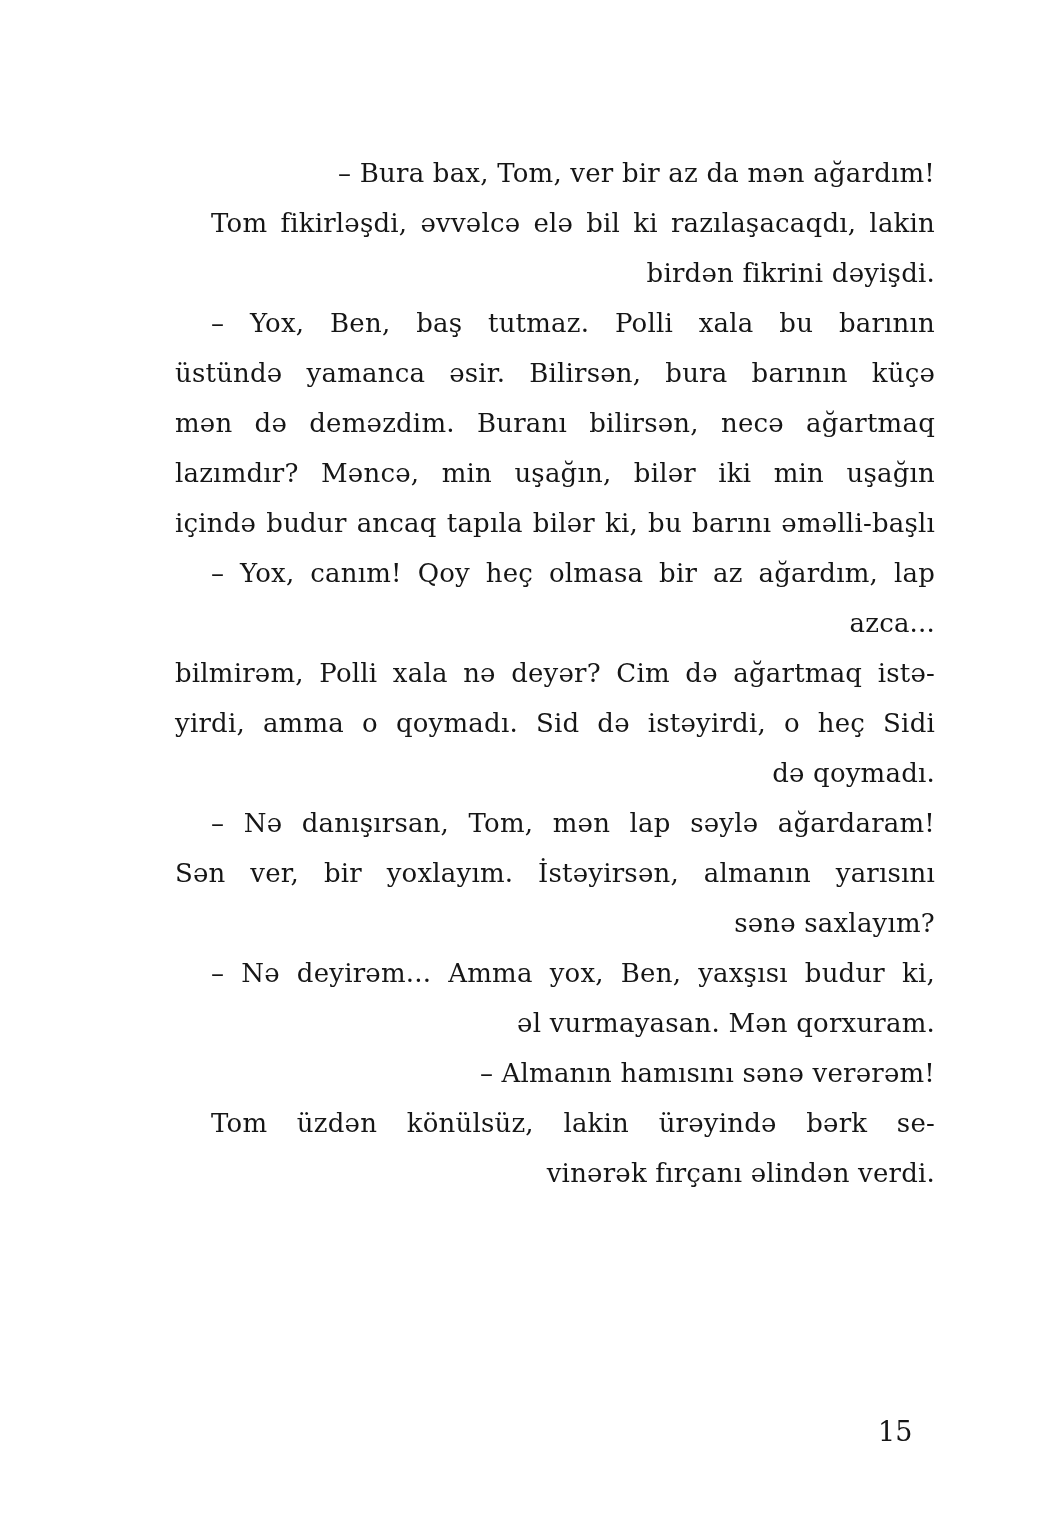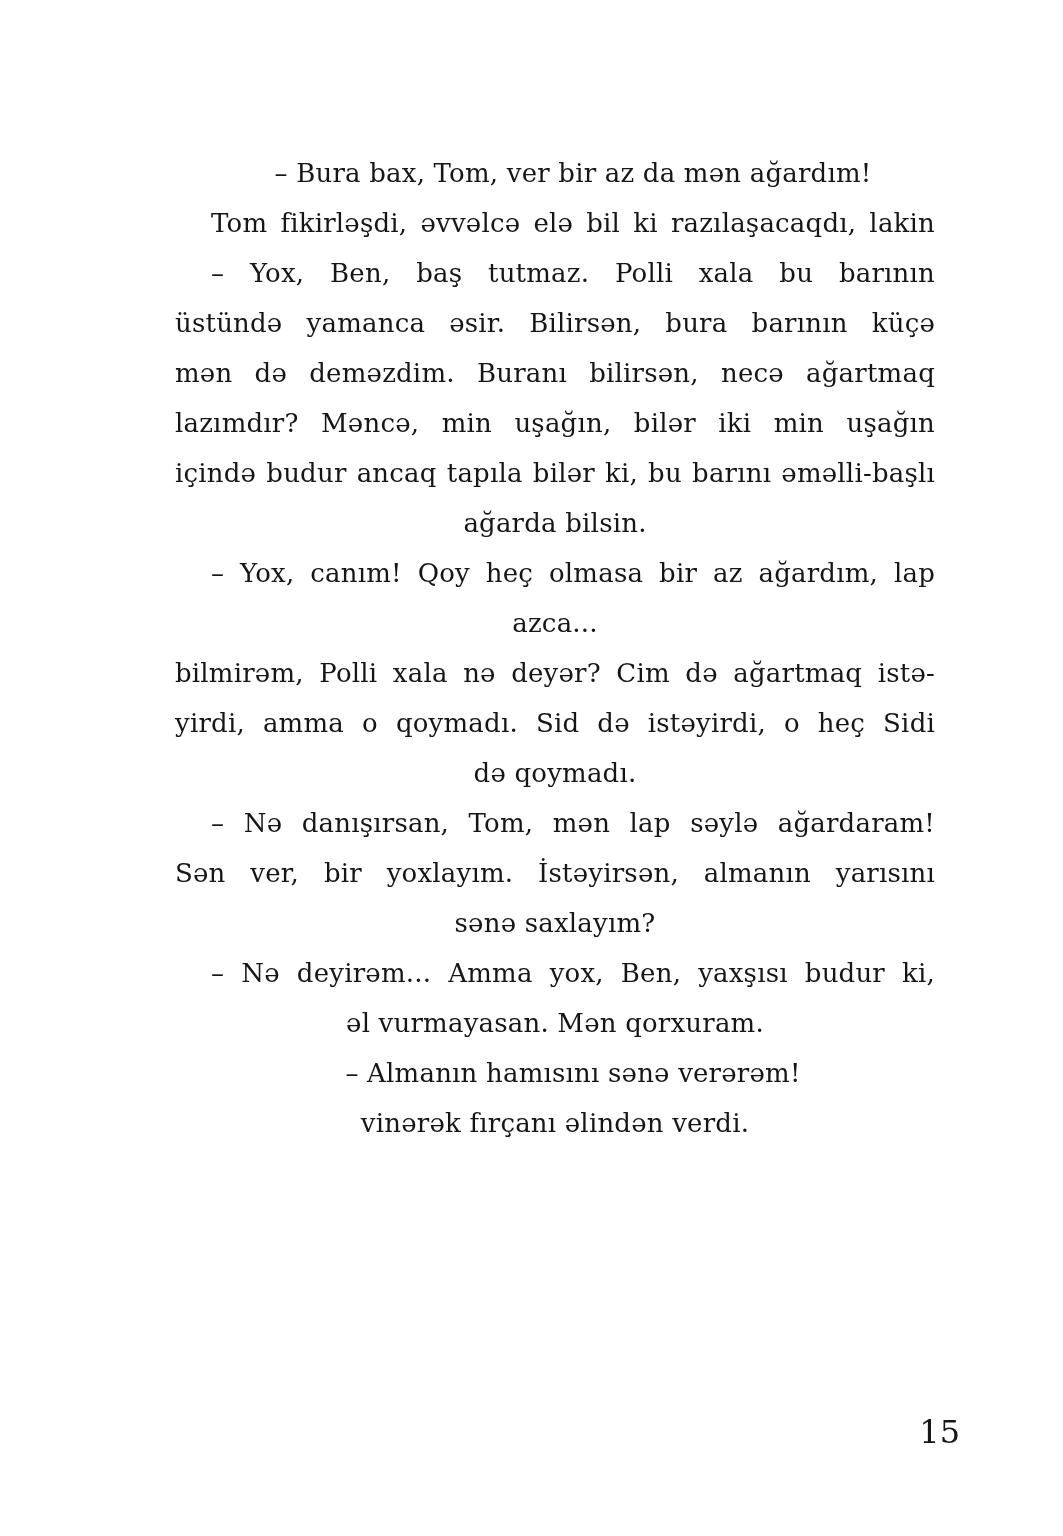--- a/index.html
+++ b/index.html
@@ -25,61 +25,62 @@
     top: 148px;
     width: 760px;
   }
   .line {
     height: 50px;
     line-height: 50px;
     font-size: 26px;
     letter-spacing: 0.2px;
     white-space: normal;
     overflow: visible;
-    text-align: center;
+    text-align: right;
   }
   .line.indent {
     text-indent: 36px;
   }
   .line.justify {
     text-align: justify;
     text-align-last: justify;
     -moz-text-align-last: justify;
   }
   .page-number {
     position: absolute;
-    left: 900px;
+    left: 878px;
     top: 1412px;
     width: 60px;
-    font-size: 32px;
+    font-size: 27px;
     line-height: 40px;
-    text-align: right;
+    text-align: left;
     color: var(--text-color);
   }
 </style>
 </head>
 <body>
 
 <div class="page">
   <div class="text-block" id="text-block">
       <div class="line indent">– Bura bax, Tom, ver bir az da mən ağardım!</div>
       <div class="line indent justify">Tom fikirləşdi, əvvəlcə elə bil ki razılaşacaqdı, lakin</div>
+      <div class="line">birdən fikrini dəyişdi.</div>
       <div class="line indent justify">– Yox, Ben, baş tutmaz. Polli xala bu barının</div>
       <div class="line justify">üstündə yamanca əsir. Bilirsən, bura barının küçə</div>
       <div class="line justify">mən də deməzdim. Buranı bilirsən, necə ağartmaq</div>
       <div class="line justify">lazımdır? Məncə, min uşağın, bilər iki min uşağın</div>
       <div class="line justify">içində budur ancaq tapıla bilər ki, bu barını əməlli-başlı</div>
-      <div class="line">ağarda bilsin.</div>
       <div class="line indent justify">– Yox, canım! Qoy heç olmasa bir az ağardım, lap</div>
       <div class="line">azca...</div>
       <div class="line justify">bilmirəm, Polli xala nə deyər? Cim də ağartmaq istə-</div>
       <div class="line justify">yirdi, amma o qoymadı. Sid də istəyirdi, o heç Sidi</div>
       <div class="line">də qoymadı.</div>
       <div class="line indent justify">– Nə danışırsan, Tom, mən lap səylə ağardaram!</div>
       <div class="line justify">Sən ver, bir yoxlayım. İstəyirsən, almanın yarısını</div>
       <div class="line">sənə saxlayım?</div>
       <div class="line indent justify">– Nə deyirəm... Amma yox, Ben, yaxşısı budur ki,</div>
       <div class="line">əl vurmayasan. Mən qorxuram.</div>
       <div class="line indent">– Almanın hamısını sənə verərəm!</div>
+      <div class="line indent justify">Tom üzdən könülsüz, lakin ürəyində bərk se-</div>
       <div class="line">vinərək fırçanı əlindən verdi.</div>
     </div>
   <div class="page-number">15</div>
 </div>
 
 </body></html>

